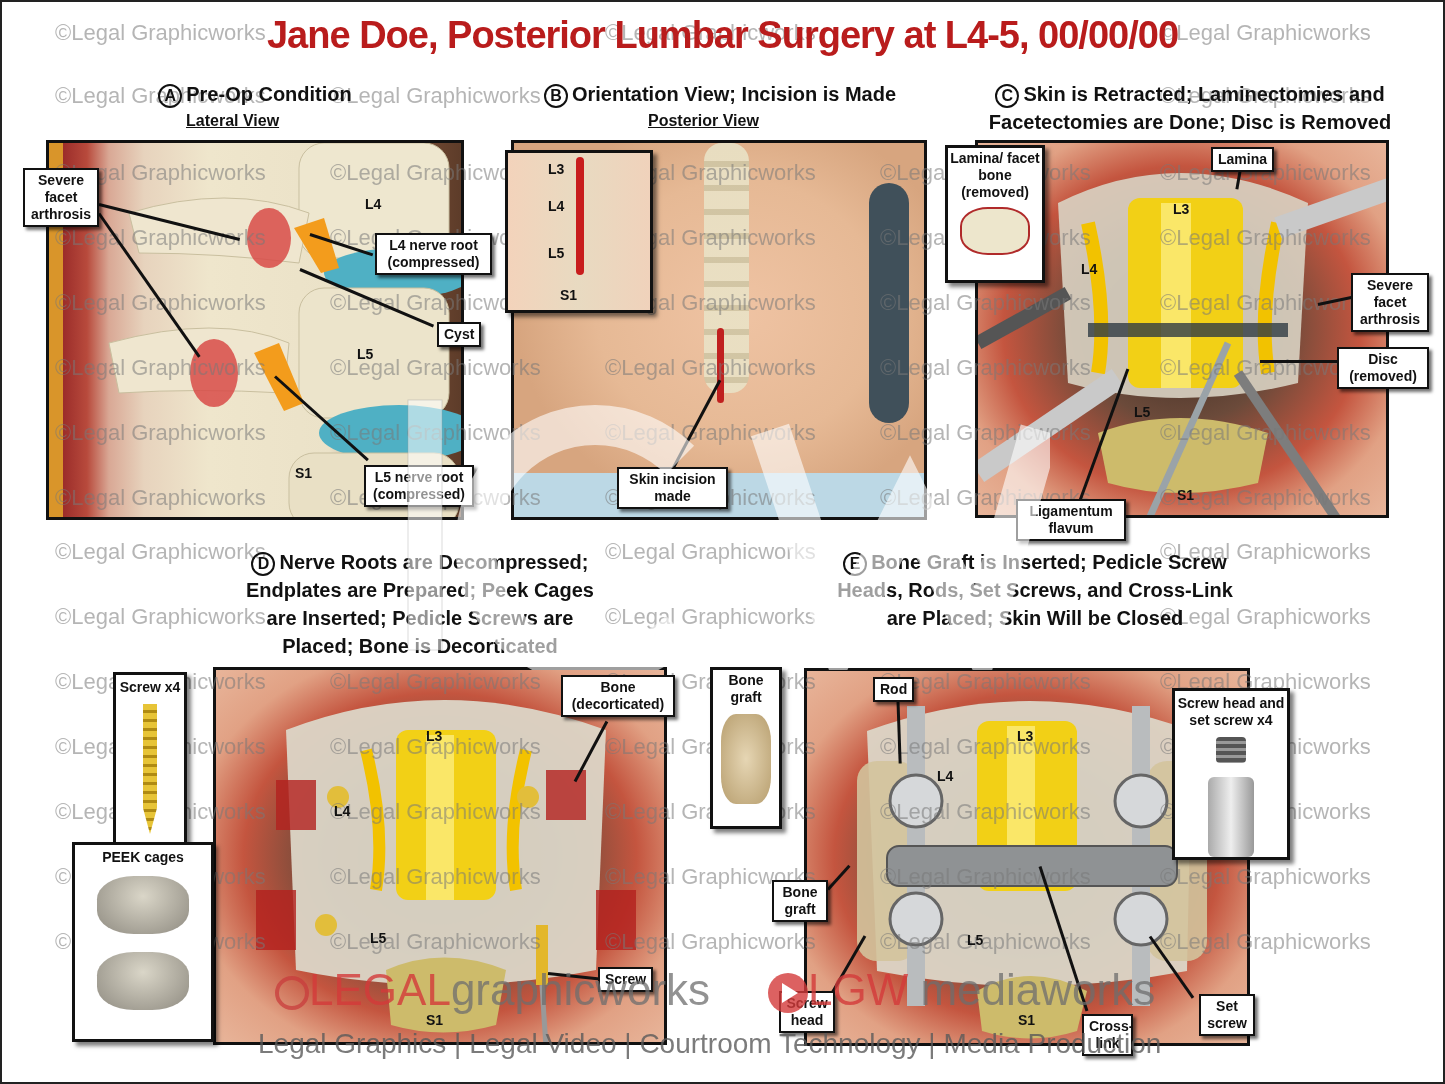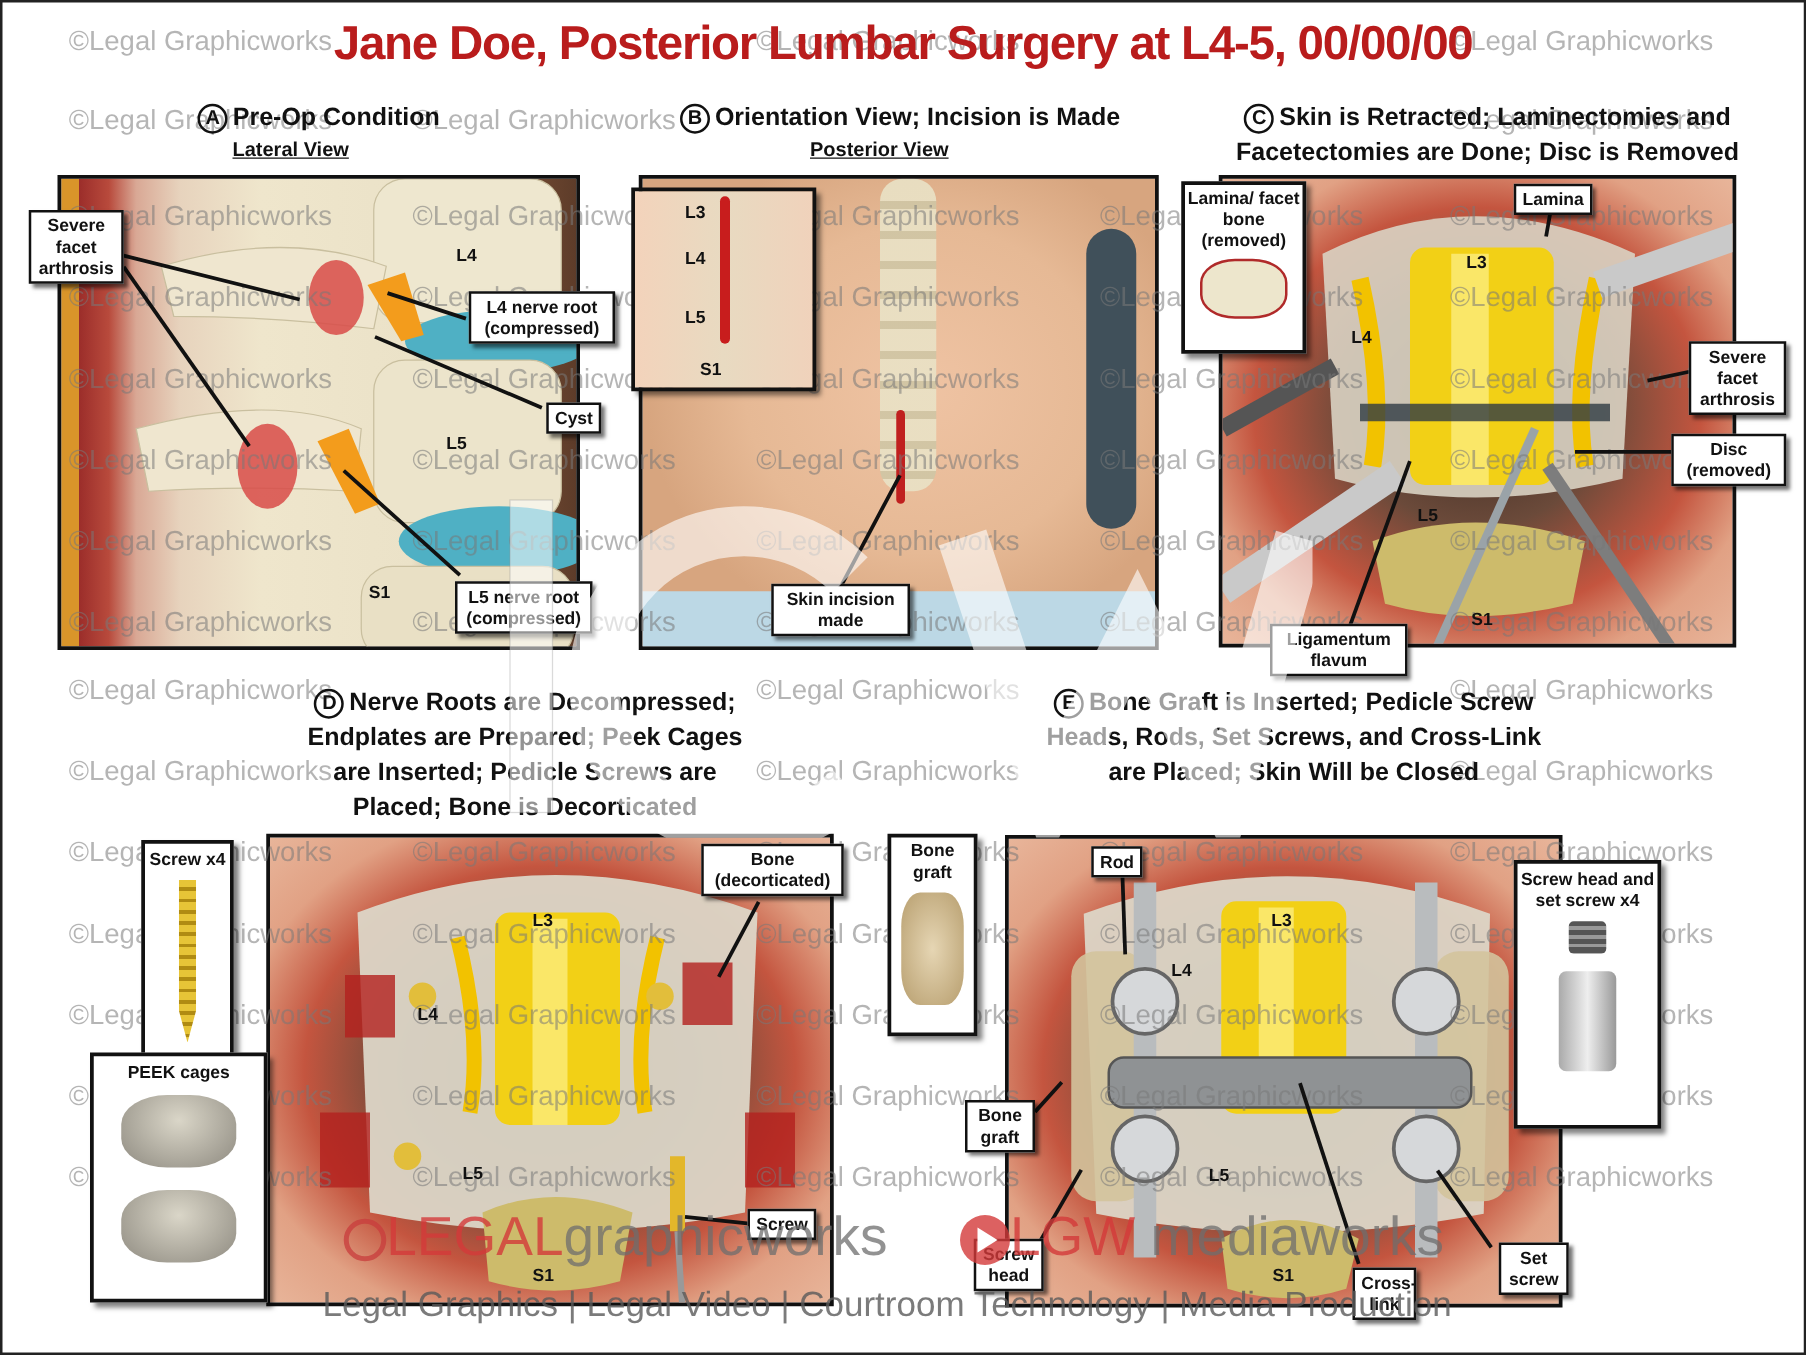--- a/index.html
+++ b/index.html
@@ -257,21 +257,21 @@
   </svg>
 </div>
 <span class="vlbl" style="left:1017px;top:728px">L3</span>
 <span class="vlbl" style="left:937px;top:768px">L4</span>
 <span class="vlbl" style="left:967px;top:932px">L5</span>
 <span class="vlbl" style="left:1018px;top:1012px">S1</span>
 <div class="inset" style="left:710px;top:667px;width:72px;height:162px;padding-top:2px">
   <div style="width:44px;margin:0 auto">Bone graft</div>
   <div style="margin:8px auto 0;width:50px;height:90px;background:radial-gradient(#e6d6b4,#b79e6e);border-radius:30%"></div>
 </div>
-<div class="inset" style="left:1211px;top:688px;width:118px;height:215px">
+<div class="inset" style="left:1172px;top:688px;width:118px;height:172px">
   <div>Screw head and set screw x4</div>
   <div style="margin:8px auto 0;width:30px;height:26px;background:repeating-linear-gradient(180deg,#555 0,#555 4px,#999 4px,#999 7px);border-radius:4px"></div>
   <div style="margin:14px auto 0;width:46px;height:80px;background:linear-gradient(90deg,#aaa,#eee,#999);border-radius:6px"></div>
 </div>
 <div class="lbl" style="left:873px;top:677px">Rod</div>
 <div class="lbl" style="left:772px;top:880px;width:56px">Bone graft</div>
 <div class="lbl" style="left:779px;top:991px;width:56px">Screw head</div>
 <div class="lbl" style="left:1082px;top:1014px;width:51px">Cross-link</div>
 <div class="lbl" style="left:1199px;top:994px;width:56px">Set screw</div>
 <div class="line" style="left:898px;top:700px;width:62px;transform:rotate(88deg)"></div>

